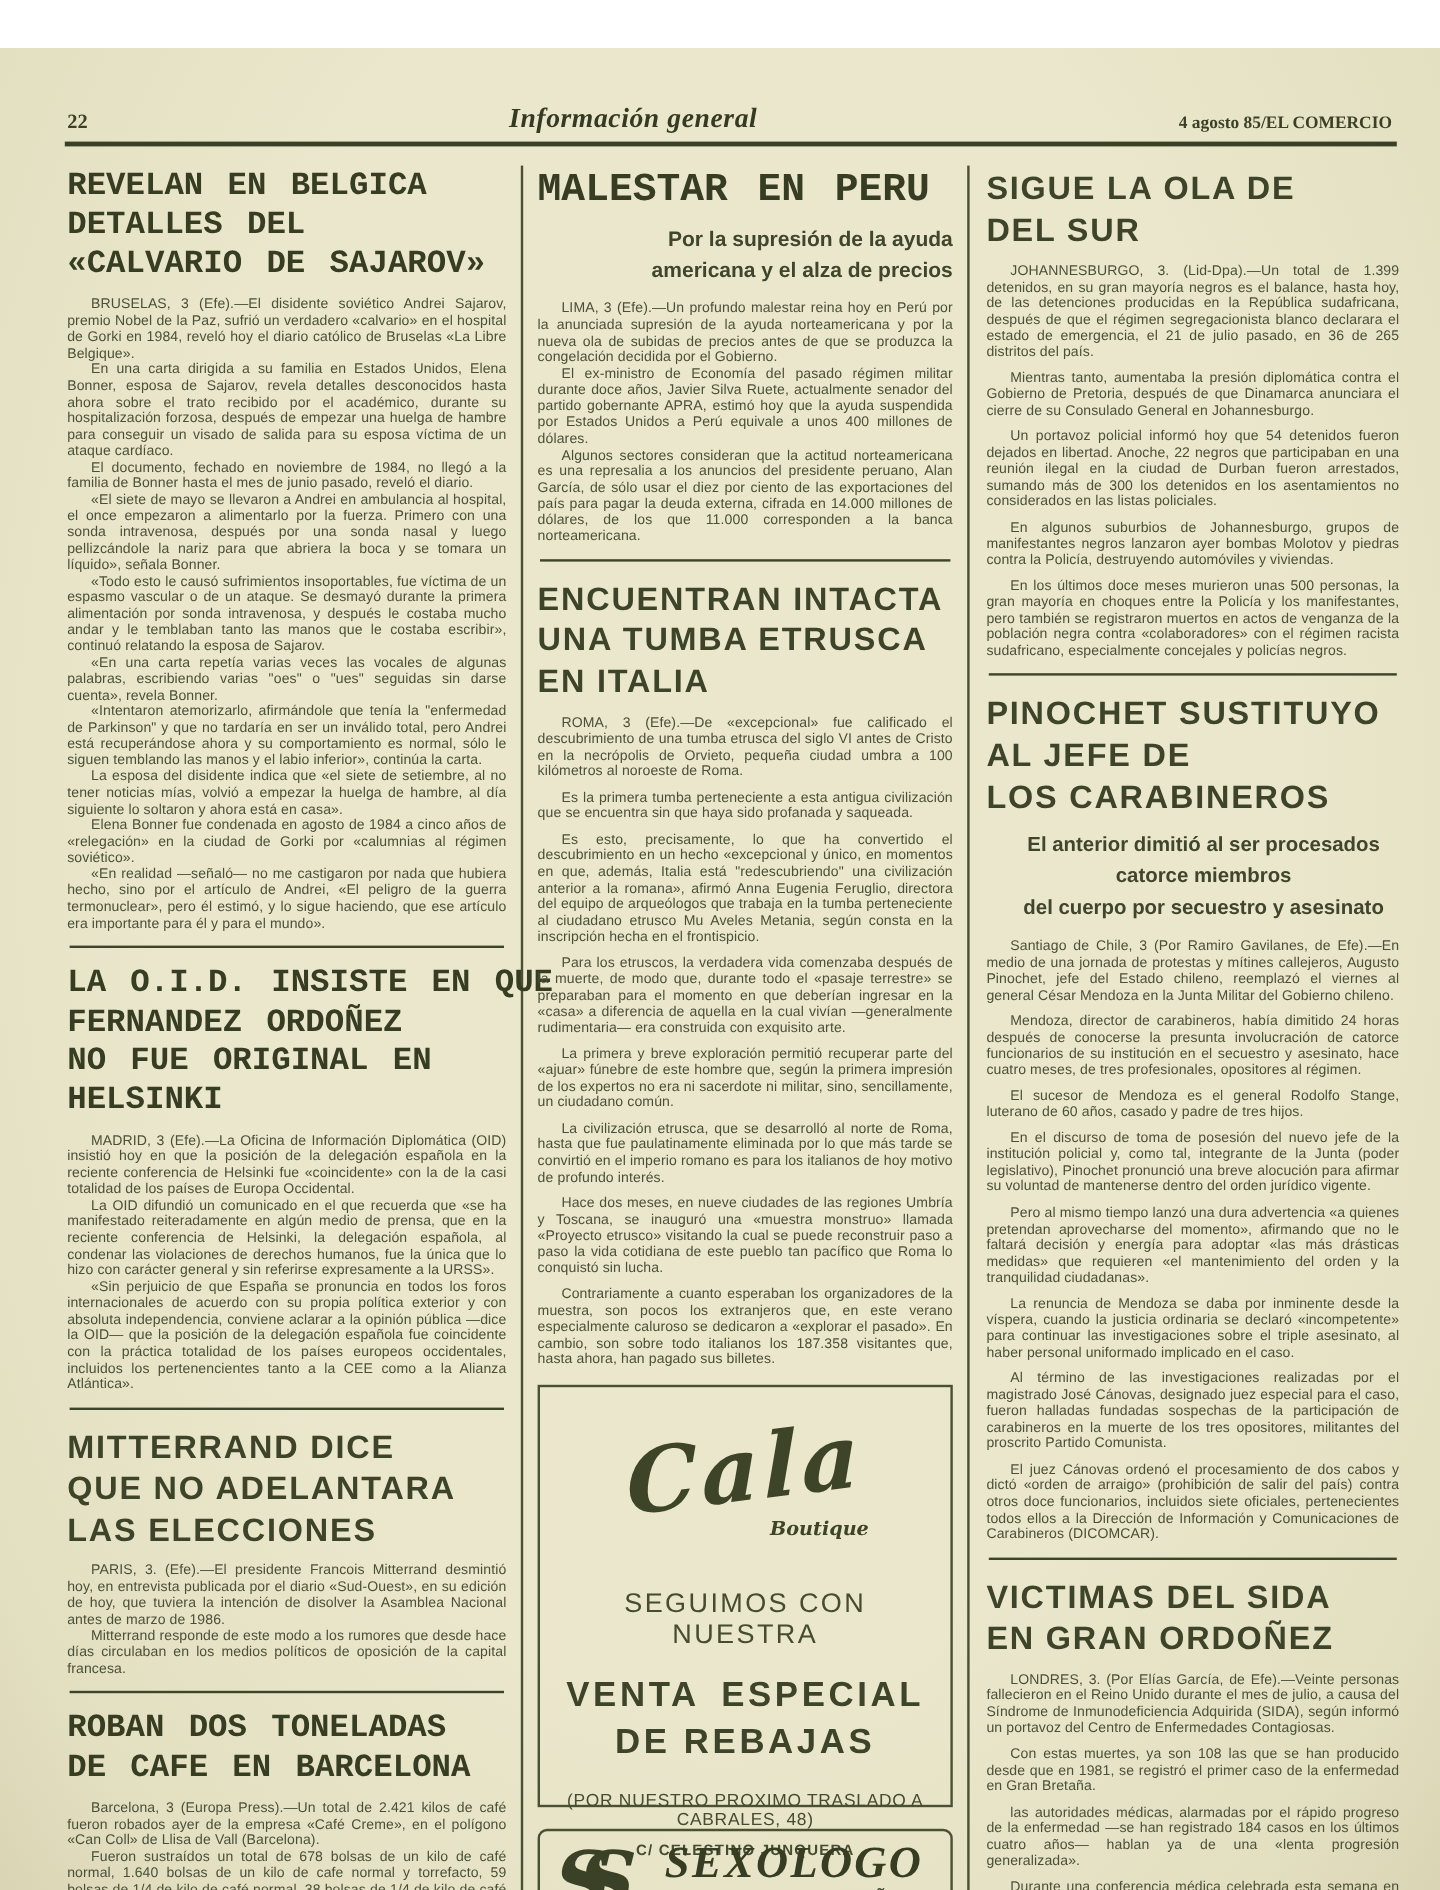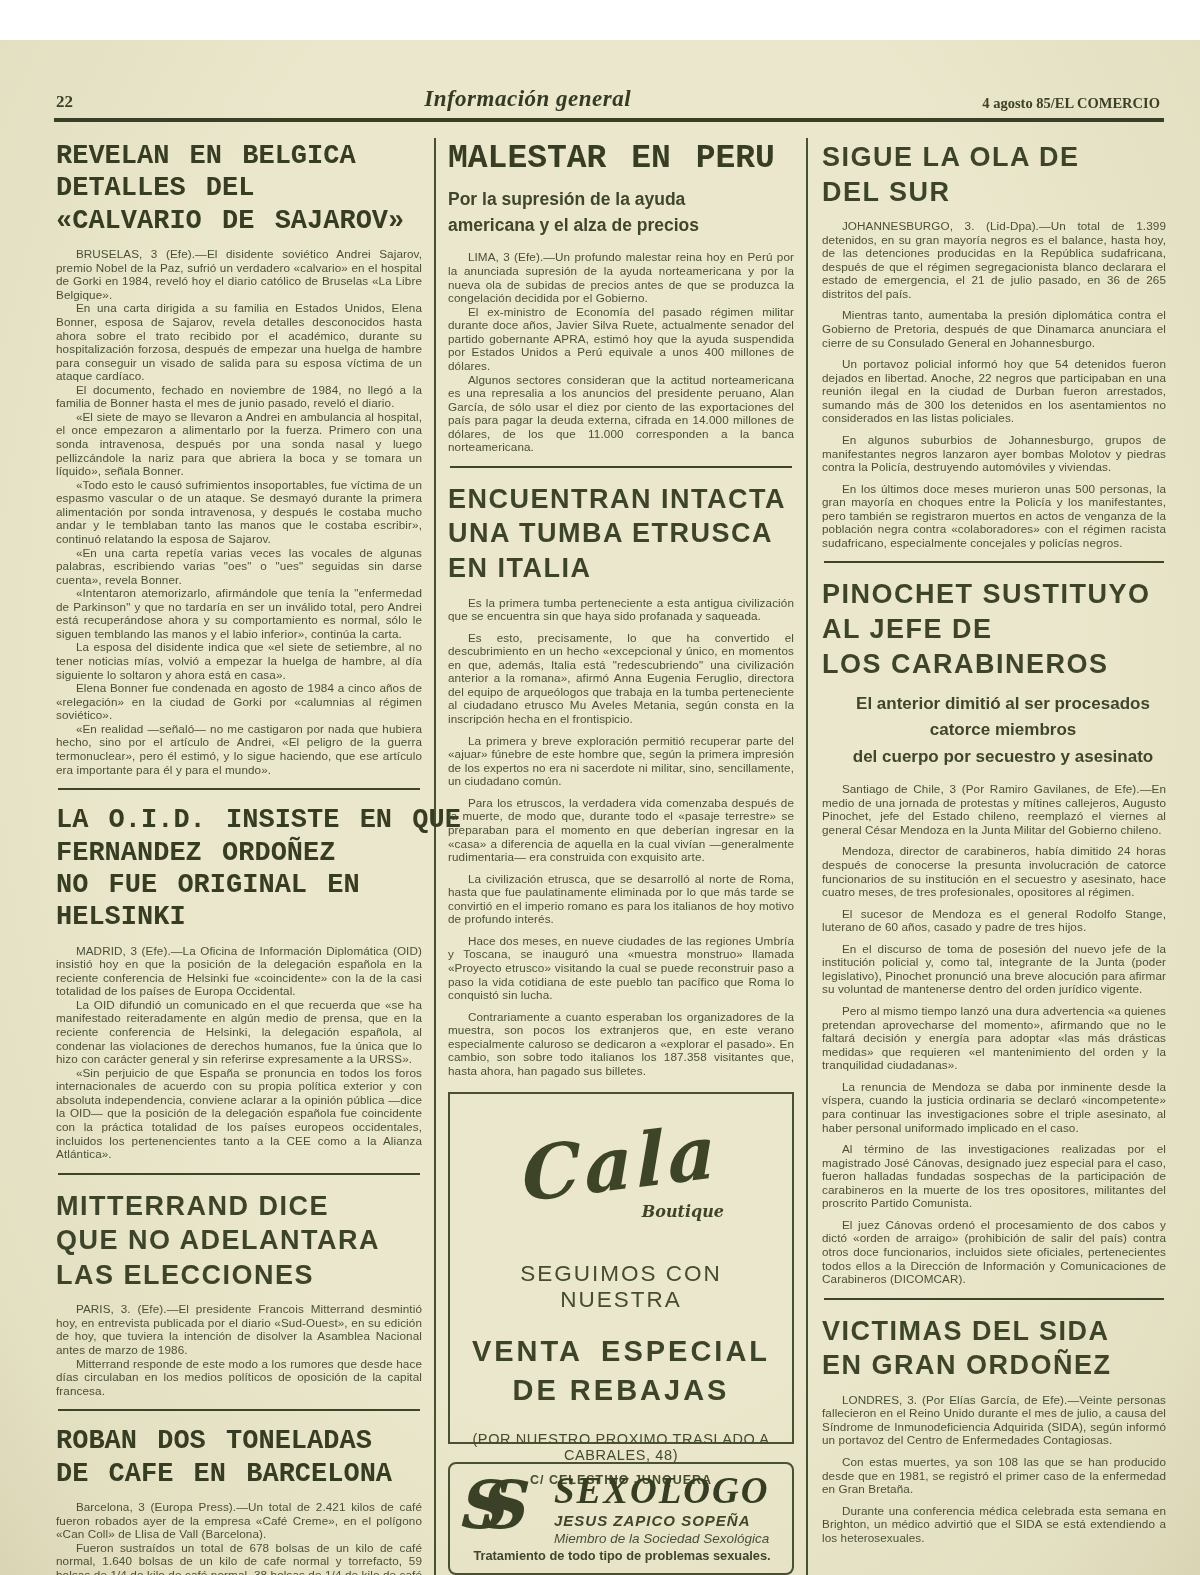--- a/index.html
+++ b/index.html
@@ -29,21 +29,21 @@
   .col2{width:372px;padding:0 12px;border-right:2px solid #4a5034;}
   .col3{flex:1;padding-left:14px;}
   
   .serif-hl{font-family:Liberation Mono, monospace;font-weight:bold;color:#363d22;
     font-size:27px;line-height:1.2;margin:2px 0 10px 0;word-spacing:4px;}
   .serif-hl.big{font-size:33px;line-height:1.15;text-align:left;word-spacing:5px;margin-bottom:8px;}
   .sans-hl{font-family:"Liberation Sans", sans-serif;font-weight:bold;color:#3d4429;
     font-size:27px;line-height:1.28;letter-spacing:1.5px;margin:2px 0 10px 0;}
   .hl-line{white-space:nowrap;}
   
-  .subhead-center{font-weight:bold;font-size:17.5px;color:#40462c;text-align:left;line-height:1.5;margin:4px 0 12px 0;}
+  .subhead-center{font-weight:bold;font-size:17.5px;color:#40462c;text-align:right;line-height:1.5;margin:4px 0 12px 0;}
   .subhead-left{font-weight:bold;font-size:17px;color:#40462c;text-align:center;line-height:1.55;margin:4px 0 12px 0;padding-left:18px;}
   
   .body-text p{
     margin:0;font-size:11.7px;line-height:1.16;text-align:justify;
     text-indent:1.7em;letter-spacing:.1px;color:#4a5037;
   }
   .body-text.spaced p{margin-bottom:8px;}
   .article-rule{border:none;border-top:2.5px solid #3e4429;margin:12px 2px 14px 2px;}
   article{margin-bottom:2px;}
   
@@ -177,24 +177,25 @@
 
       <hr class="article-rule">
 
       <article>
         <h1 class="sans-hl">
           <div class="hl-line">ENCUENTRAN INTACTA</div>
           <div class="hl-line">UNA TUMBA ETRUSCA</div>
           <div class="hl-line">EN ITALIA</div>
         </h1>
         <div class="body-text spaced">
+          <p>ROMA, 3 (Efe).—De «excepcional» fue calificado el descubrimiento de una tumba etrusca del siglo VI antes de Cristo en la necrópolis de Orvieto, pequeña ciudad umbra a 100 kilómetros al noroeste de Roma.</p>
           <p>Es la primera tumba perteneciente a esta antigua civilización que se encuentra sin que haya sido profanada y saqueada.</p>
           <p>Es esto, precisamente, lo que ha convertido el descubrimiento en un hecho «excepcional y único, en momentos en que, además, Italia está "redescubriendo" una civilización anterior a la romana», afirmó Anna Eugenia Feruglio, directora del equipo de arqueólogos que trabaja en la tumba perteneciente al ciudadano etrusco Mu Aveles Metania, según consta en la inscripción hecha en el frontispicio.</p>
+          <p>Para los etruscos, la verdadera vida comenzaba después de la muerte, de modo que, durante todo el «pasaje terrestre» se preparaban para el momento en que deberían ingresar en la «casa» a diferencia de aquella en la cual vivían —generalmente rudimentaria— era construida con exquisito arte.</p>
           <p>La primera y breve exploración permitió recuperar parte del «ajuar» fúnebre de este hombre que, según la primera impresión de los expertos no era ni sacerdote ni militar, sino, sencillamente, un ciudadano común.</p>
-          <p>Para los etruscos, la verdadera vida comenzaba después de la muerte, de modo que, durante todo el «pasaje terrestre» se preparaban para el momento en que deberían ingresar en la «casa» a diferencia de aquella en la cual vivían —generalmente rudimentaria— era construida con exquisito arte.</p>
           <p>La civilización etrusca, que se desarrolló al norte de Roma, hasta que fue paulatinamente eliminada por lo que más tarde se convirtió en el imperio romano es para los italianos de hoy motivo de profundo interés.</p>
           <p>Hace dos meses, en nueve ciudades de las regiones Umbría y Toscana, se inauguró una «muestra monstruo» llamada «Proyecto etrusco» visitando la cual se puede reconstruir paso a paso la vida cotidiana de este pueblo tan pacífico que Roma lo conquistó sin lucha.</p>
           <p>Contrariamente a cuanto esperaban los organizadores de la muestra, son pocos los extranjeros que, en este verano especialmente caluroso se dedicaron a «explorar el pasado». En cambio, son sobre todo italianos los 187.358 visitantes que, hasta ahora, han pagado sus billetes.</p>
         </div>
       </article>
 
       <aside class="ad cala-ad">
         <div class="cala-logo">Cala</div>
         <div class="cala-boutique">Boutique</div>
         <div class="cala-l1">SEGUIMOS CON NUESTRA</div>
@@ -264,20 +265,21 @@
       <hr class="article-rule">
 
       <article>
         <h1 class="sans-hl">
           <div class="hl-line">VICTIMAS DEL SIDA</div>
           <div class="hl-line">EN GRAN ORDOÑEZ</div>
         </h1>
         <div class="body-text spaced">
           <p>LONDRES, 3. (Por Elías García, de Efe).—Veinte personas fallecieron en el Reino Unido durante el mes de julio, a causa del Síndrome de Inmunodeficiencia Adquirida (SIDA), según informó un portavoz del Centro de Enfermedades Contagiosas.</p>
           <p>Con estas muertes, ya son 108 las que se han producido desde que en 1981, se registró el primer caso de la enfermedad en Gran Bretaña.</p>
+          <p>las autoridades médicas, alarmadas por el rápido progreso de la enfermedad —se han registrado 184 casos en los últimos cuatro años— hablan ya de una «lenta progresión generalizada».</p>
           <p>Durante una conferencia médica celebrada esta semana en Brighton, un médico advirtió que el SIDA se está extendiendo a los heterosexuales.</p>
         </div>
       </article>
 
     </section>
 
   </div>
 </div>
 
 </body></html>

